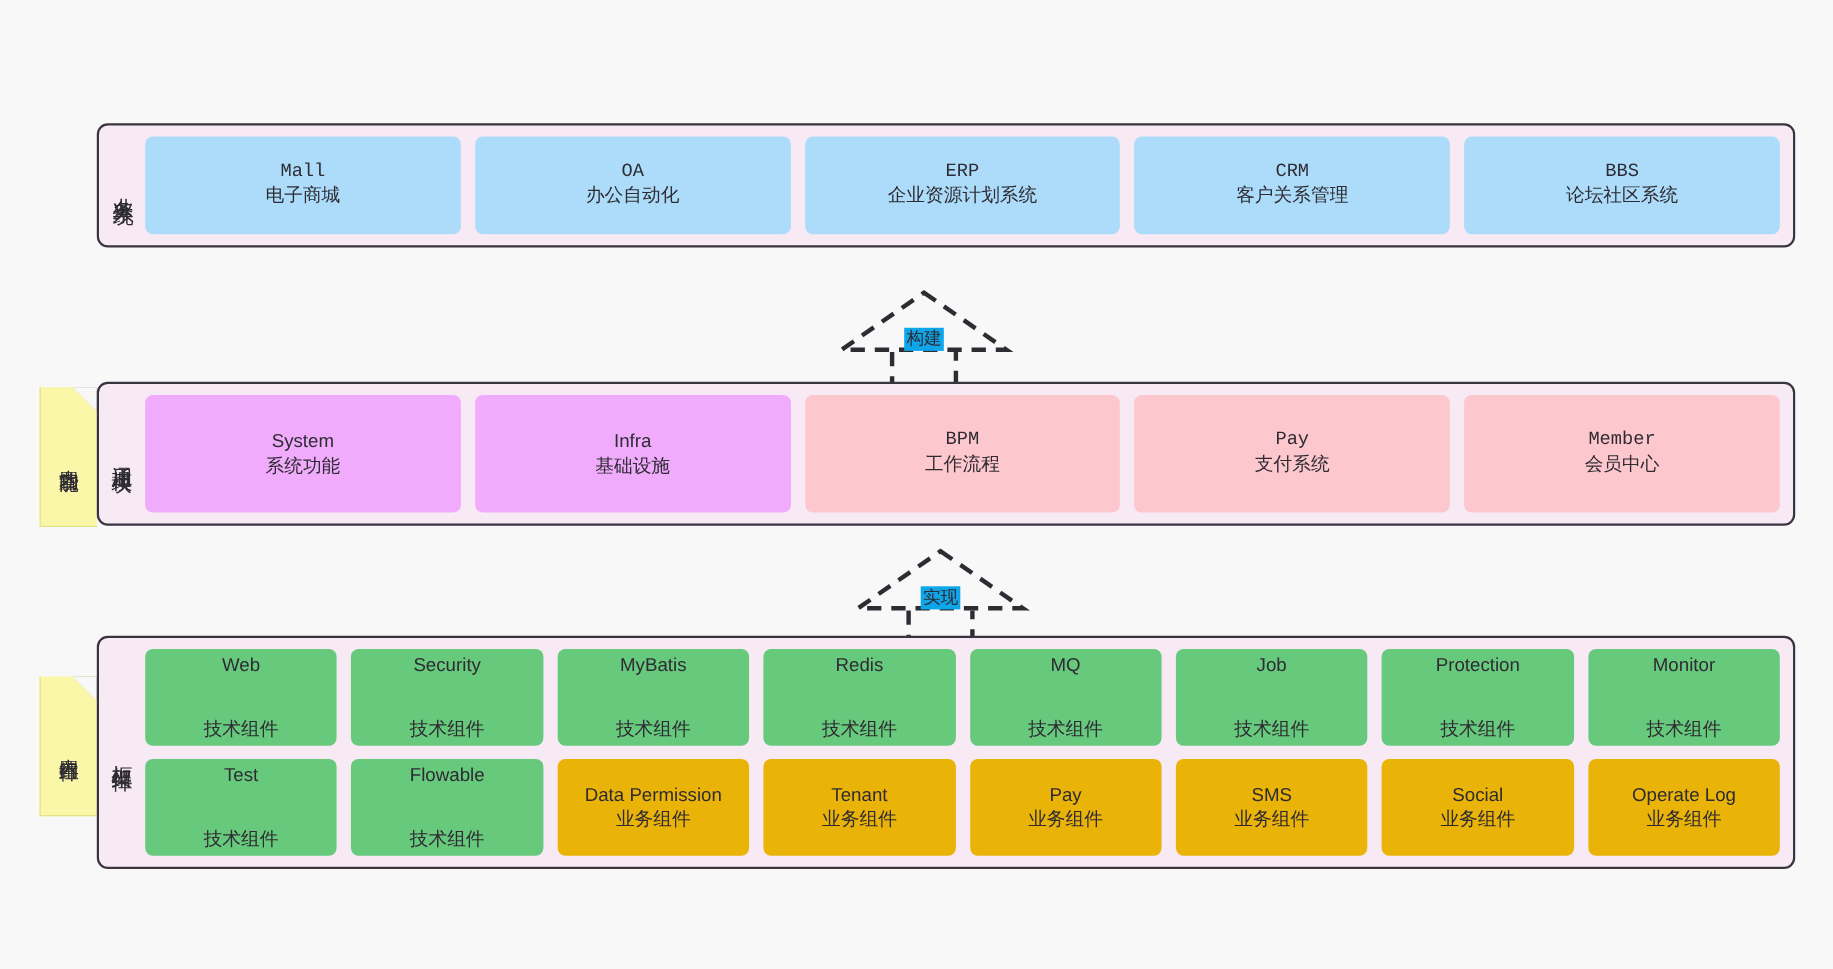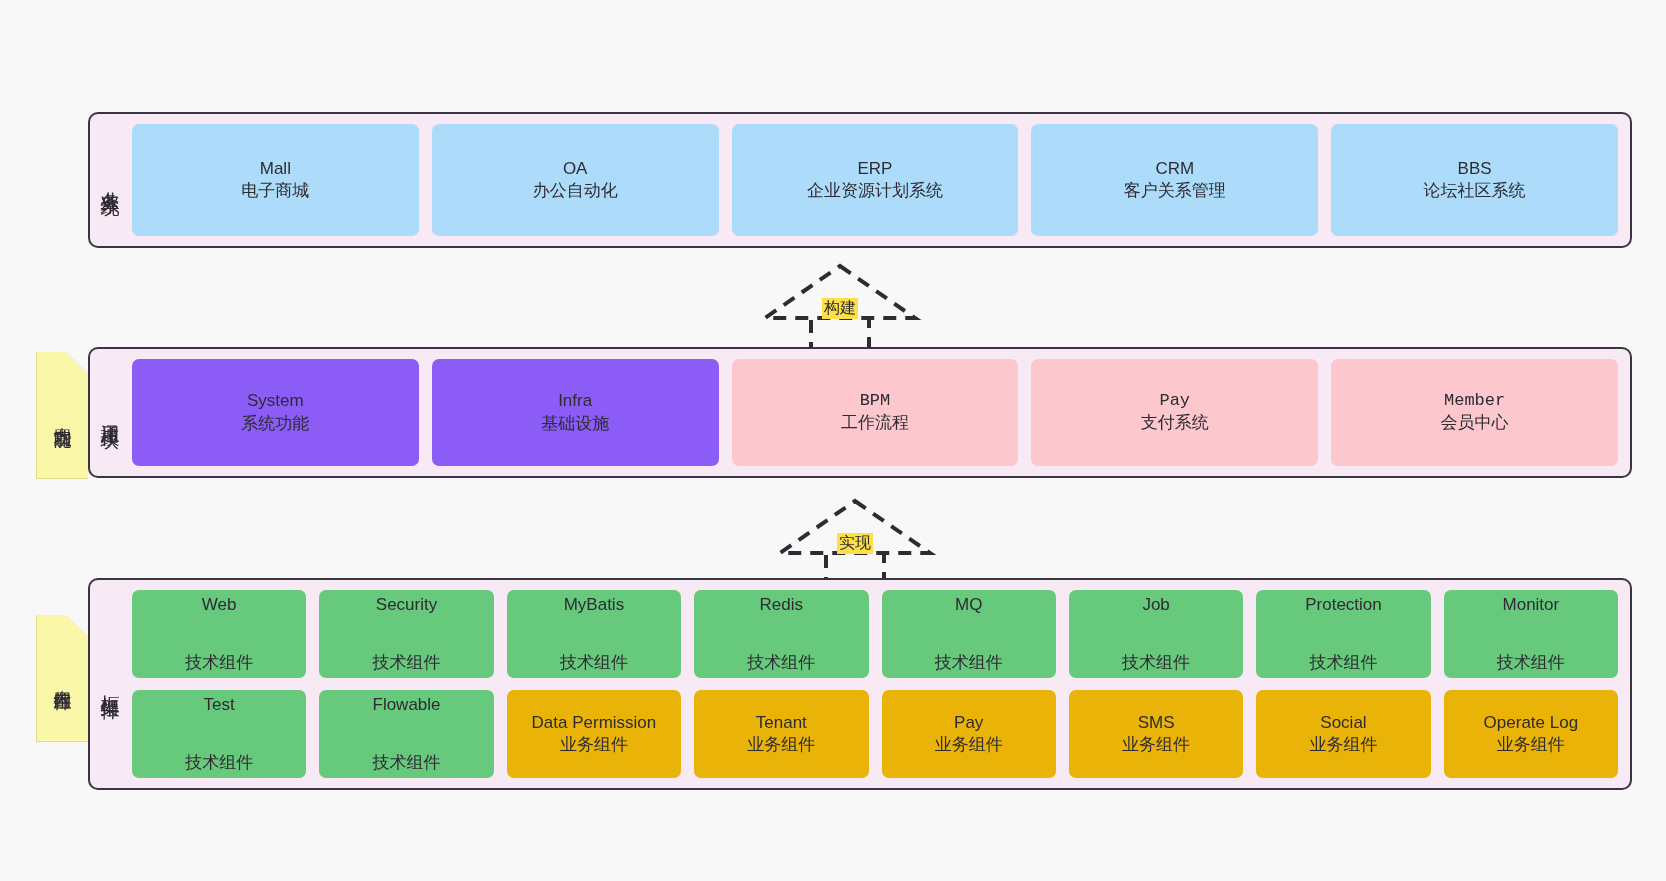--- a/index.html
+++ b/index.html
@@ -71,21 +71,21 @@
     line-height: 1.32;
     box-sizing: border-box;
     padding: 4px 6px;
   }
   .node .node-title { white-space: nowrap; }
   .node .node-sub   { white-space: nowrap; }
   .node.wrap .node-title { white-space: normal; }
 
   
   .c-blue      { background: #ACDCFA; }
-  .c-red       { background: #8b5cf6; }
+  .c-red       { background: #f0abfc; }
   .c-pink      { background: #FCC7CD; font-family: Liberation Mono, monospace; }
   .c-green     { background: #66C97C; justify-content: space-between; }
   .c-greenlite { background: #eab308; }
 
   
   .note {
     position: absolute;
     background: #FAF8A8;
     font-size: 18px;
     color: #2E2B33;
@@ -127,30 +127,30 @@
     height: 92px;
   }
   .arrow svg { display: block; overflow: visible; }
   .arrow-label {
     position: absolute;
     left: 50%;
     transform: translateX(-50%);
     top: 36px;
     font-size: 16px;
     color: #2E2B33;
-    background: #fde047;
+    background: #0ea5e9;
     padding: 0 2px;
     white-space: nowrap;
     user-select: none;
   }
 </style>
 </head>
 <body>
 
-<div class="layer" id="layer-business" style="left:88px; top:112px; width:1544px; height:136px;">
+<div class="layer" id="layer-business" style="left:88px; top:112px; width:1544px; height:113px;font-family:Liberation Mono, monospace;">
   <div class="layer-label">业务系统</div>
   <div class="layer-body">
     <div class="row">
       <div class="node c-blue">
         <span class="node-title">Mall</span>
         <span class="node-sub">电子商城</span>
       </div>
       <div class="node c-blue">
         <span class="node-title">OA</span>
         <span class="node-sub">办公自动化</span>

